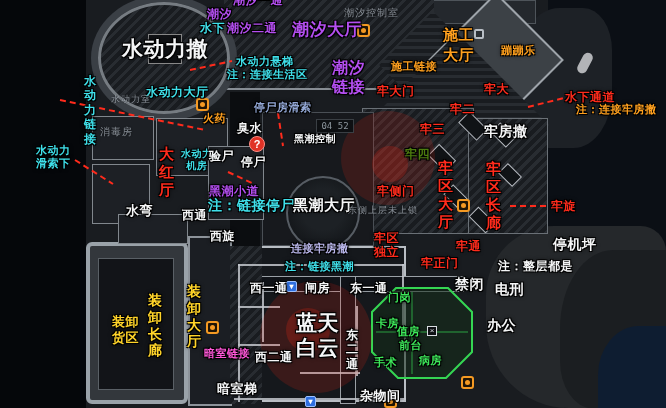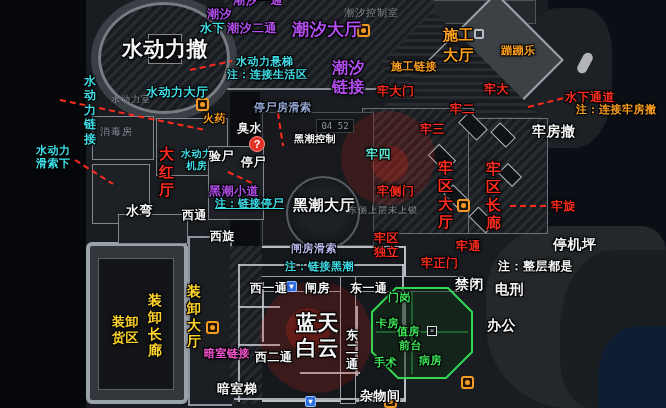--- a/index.html
+++ b/index.html
@@ -181,30 +181,30 @@
 红
 厅</div>
       <div class="lbl" style="left: 181px; top: 148px; font-size: 10px; color: rgb(63, 224, 234);">水动力
 机房</div>
       <div class="lbl f" style="left: 100px; top: 126px; font-size: 10px; color: rgb(169, 177, 186);">消毒房</div>
       <div class="lbl" style="left: 209px; top: 149px; font-size: 12px; color: rgb(245, 246, 247);">验尸</div>
       <div class="lbl" style="left: 237px; top: 121px; font-size: 12px; color: rgb(245, 246, 247);">臭水</div>
       <div class="lbl" style="left: 241px; top: 155px; font-size: 12px; color: rgb(245, 246, 247);">停尸</div>
       <div class="lbl" style="left: 254px; top: 101px; font-size: 11px; color: rgb(147, 168, 214);">停尸房滑索</div>
       <div class="lbl" style="left: 209px; top: 184px; font-size: 12px; color: rgb(180, 78, 240);">黑潮小道</div>
-      <div class="lbl" style="left: 215px; top: 197px; font-size: 11px; color: rgb(63, 224, 234); text-decoration: underline;">注：链接停尸</div>
+      <div class="lbl" style="left: 208px; top: 197px; font-size: 14px; color: rgb(63, 224, 234);">注：链接停尸</div>
       <div class="lbl" style="left: 294px; top: 133px; font-size: 10px; color: rgb(245, 246, 247);">黑潮控制</div>
       <div class="lbl" style="left: 293px; top: 196px; font-size: 15px; color: rgb(245, 246, 247);">黑潮大厅</div>
       <div class="lbl f" style="left: 348px; top: 205px; font-size: 9px; color: rgb(169, 177, 186);">东侧上层未上锁</div>
       <div class="lbl" style="left: 420px; top: 122px; font-size: 12px; color: rgb(255, 43, 28);">牢三</div>
-      <div class="lbl" style="left: 366px; top: 147px; font-size: 12px; color: #5eead4;">牢四</div>
+      <div class="lbl" style="left: 405px; top: 147px; font-size: 12px; color: #4d7c0f;">牢四</div>
       <div class="lbl" style="left: 377px; top: 184px; font-size: 12px; color: rgb(255, 43, 28);">牢侧门</div>
       <div class="lbl" style="left: 450px; top: 102px; font-size: 12px; color: rgb(255, 43, 28);">牢二</div>
       <div class="lbl" style="left: 484px; top: 82px; font-size: 12px; color: rgb(255, 43, 28);">牢大</div>
-      <div class="lbl" style="left: 484px; top: 123px; font-size: 14px; color: rgb(245, 246, 247); margin-left: 48px;">牢房撤</div>
+      <div class="lbl" style="left: 484px; top: 123px; font-size: 14px; color: rgb(245, 246, 247);">牢房撤</div>
       <div class="lbl" style="left: 438px; top: 159px; font-size: 15px; color: rgb(255, 43, 28);">牢
 区
 大
 厅</div>
       <div class="lbl" style="left: 486px; top: 160px; font-size: 15px; color: rgb(255, 43, 28);">牢
 区
 长
 廊</div>
       <div class="lbl" style="left: 551px; top: 199px; font-size: 12px; color: rgb(255, 43, 28);">牢旋</div>
       <div class="lbl" style="left: 374px; top: 231px; font-size: 12px; color: rgb(255, 43, 28);">牢区
@@ -215,21 +215,21 @@
       <div class="lbl" style="left: 498px; top: 259px; font-size: 12px; color: rgb(245, 246, 247);">注：整层都是</div>
       <div class="lbl" style="left: 455px; top: 276px; font-size: 14px; color: rgb(245, 246, 247);">禁闭</div>
       <div class="lbl" style="left: 495px; top: 281px; font-size: 14px; color: rgb(245, 246, 247);">电刑</div>
       <div class="lbl" style="left: 487px; top: 317px; font-size: 14px; color: rgb(245, 246, 247);">办公</div>
       <div class="lbl" style="left: 126px; top: 203px; font-size: 13px; color: rgb(245, 246, 247);">水弯</div>
       <div class="lbl" style="left: 182px; top: 208px; font-size: 12px; color: rgb(245, 246, 247);">西通</div>
       <div class="lbl" style="left: 210px; top: 229px; font-size: 12px; color: rgb(245, 246, 247);">西旋</div>
       <div class="lbl" style="left: 250px; top: 281px; font-size: 12px; color: rgb(245, 246, 247);">西一通</div>
       <div class="lbl" style="left: 305px; top: 281px; font-size: 12px; color: rgb(245, 246, 247);">闸房</div>
       <div class="lbl" style="left: 350px; top: 281px; font-size: 12px; color: rgb(245, 246, 247);">东一通</div>
-      <div class="lbl" style="left: 291px; top: 242px; font-size: 11px; color: rgb(185, 182, 234);">闸房滑索</div>
+      <div class="lbl" style="left: 291px; top: 242px; font-size: 11px; color: rgb(185, 182, 234);">连接牢房撤</div>
       <div class="lbl" style="left: 285px; top: 260px; font-size: 11px; color: rgb(63, 224, 234);">注：链接黑潮</div>
       <div class="lbl" style="left: 296px; top: 310px; font-size: 21px; color: rgb(245, 246, 247);">蓝天
 白云</div>
       <div class="lbl" style="left: 255px; top: 350px; font-size: 12px; color: rgb(245, 246, 247);">西二通</div>
       <div class="lbl" style="left: 204px; top: 347px; font-size: 11px; color: rgb(255, 87, 216);">暗室链接</div>
       <div class="lbl" style="left: 346px; top: 328px; font-size: 12px; color: rgb(245, 246, 247);">东
 二
 通</div>
       <div class="lbl" style="left: 313px; top: 388px; font-size: 13px; color: rgb(245, 246, 247); padding-left: 47px;">杂物间</div>
       <div class="lbl" style="left: 217px; top: 381px; font-size: 13px; color: rgb(245, 246, 247);">暗室梯</div>

